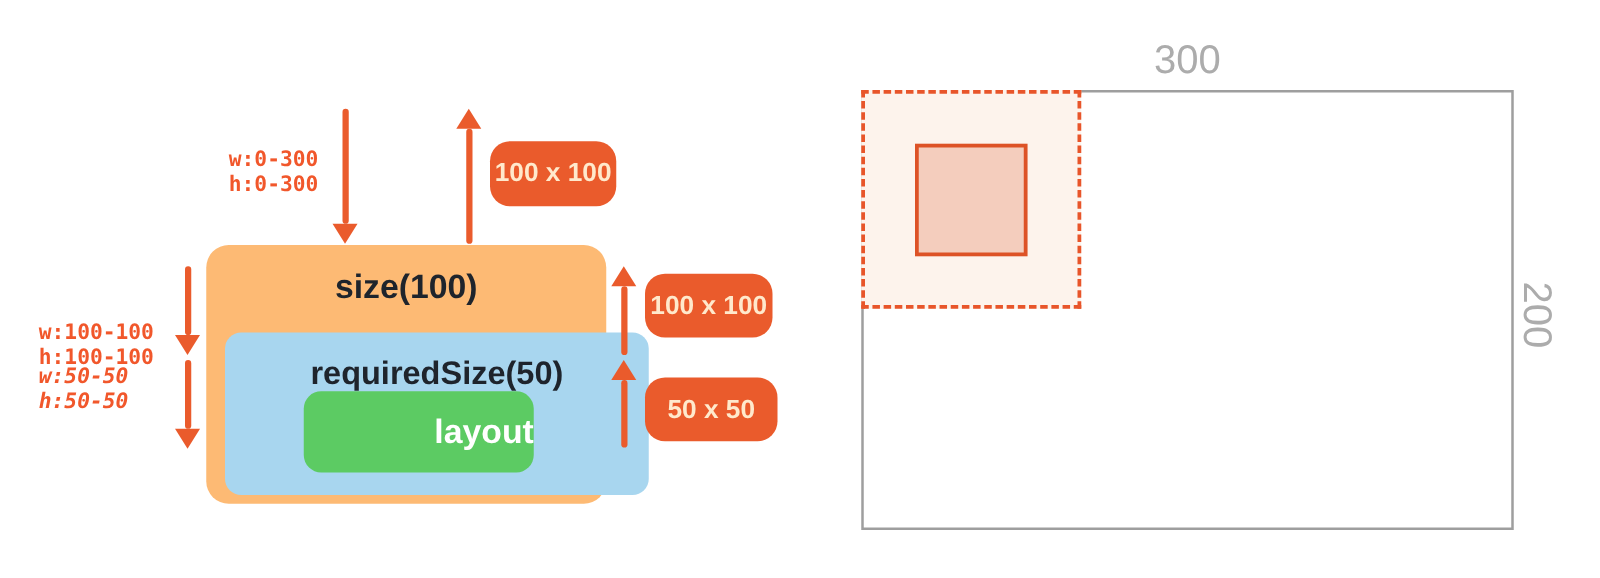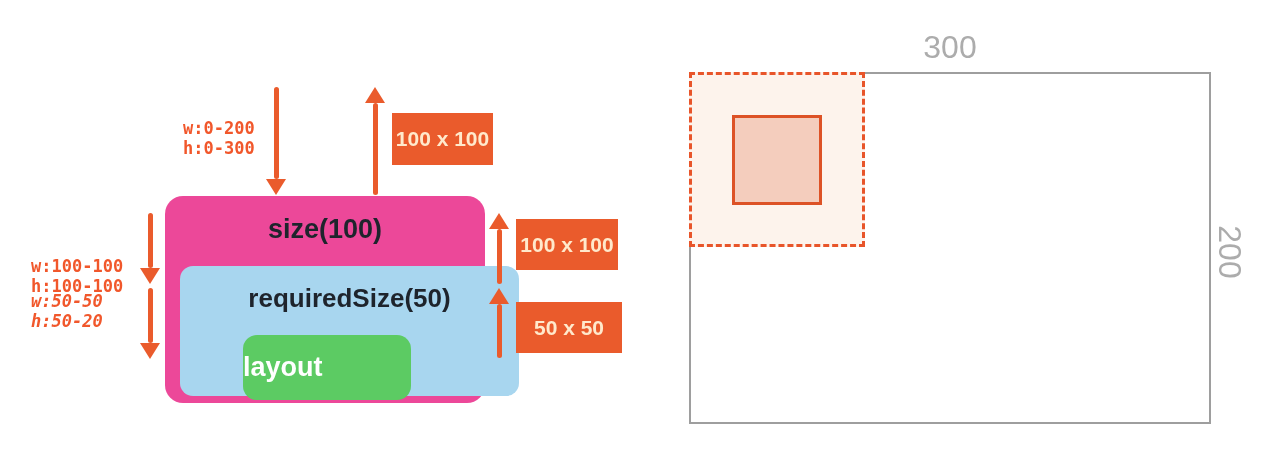--- a/index.html
+++ b/index.html
@@ -33,51 +33,51 @@
   .arr-incoming{left:266px;top:87px;height:108px;}
   .arr-measured{left:365px;top:87px;height:108px;}
   .arr-size-in{left:140px;top:213px;height:71px;}
   .arr-required-in{left:140px;top:288px;height:71px;}
   .arr-size-out{left:489px;top:213px;height:71px;}
   .arr-required-out{left:489px;top:288px;height:70px;}
 
   .badge{
     position:absolute;
     background:#EA5B2C;
-    border-radius:0;
+    border-radius:16px;
     color:#FFE9CC;
     font-size:21px;
     font-weight:bold;
     display:flex;align-items:center;justify-content:center;
     white-space:nowrap;
   }
   .badge-top{left:392px;top:113px;width:101px;height:52px;}
   .badge-size{left:516px;top:219px;width:102px;height:51px;}
   .badge-required{left:516px;top:302px;width:106px;height:51px;}
 
   .size-box{
     position:absolute;left:165px;top:196px;width:320px;height:207px;
-    background:#ec4899;border-radius:18px;
+    background:#fdba74;border-radius:18px;
   }
   .size-title{
     position:absolute;left:0;right:0;top:18px;
     text-align:center;font-size:27px;font-weight:bold;color:#1E242C;
   }
   .required-box{
     position:absolute;left:15px;top:70px;width:292px;height:130px;
     background:#A8D6EF;border-radius:13px;padding-left:47px;
   }
   .required-title{
     position:absolute;left:0;right:0;top:17px;
     text-align:center;font-size:26px;font-weight:bold;color:#1E242C;
   }
   .layout-box{
-    position:absolute;left:63px;top:69px;width:168px;height:65px;
+    position:absolute;left:63px;top:47px;width:184px;height:65px;
     background:#5CCB63;border-radius:14px;
-    display:flex;align-items:center;justify-content:flex-start;
+    display:flex;align-items:center;justify-content:flex-end;
     color:#ffffff;font-size:27px;font-weight:bold;
   }
 
   
   .result-rect{
     position:absolute;left:689px;top:72px;width:522px;height:352px;
     border:2px solid #9E9E9E;background:#ffffff;box-sizing:border-box;
   }
   .dim-label{
     position:absolute;color:#ACACAC;font-size:32px;white-space:nowrap;
@@ -96,21 +96,21 @@
     position:absolute;left:40px;top:40px;width:90px;height:90px;
     background:#F4CDBD;border:3px solid #DD5226;box-sizing:border-box;
   }
 </style>
 </head>
 <body>
 
 <div class="canvas">
 
   <div class="constraint-label lbl-incoming">
-    <span>w:0-200</span>
+    <span>w:0-300</span>
     <span>h:0-300</span>
   </div>
 
   <div class="arrow arr-incoming">
     <div class="shaft"></div>
     <div class="head-down"></div>
   </div>
 
   <div class="arrow arr-measured">
     <div class="head-up"></div>
@@ -124,21 +124,21 @@
     <span>h:100-100</span>
   </div>
 
   <div class="arrow arr-size-in">
     <div class="shaft"></div>
     <div class="head-down"></div>
   </div>
 
   <div class="constraint-label lbl-required">
     <span>w:50-50</span>
-    <span>h:50-20</span>
+    <span>h:50-50</span>
   </div>
 
   <div class="arrow arr-required-in">
     <div class="shaft"></div>
     <div class="head-down"></div>
   </div>
 
   <div class="size-box">
     <div class="size-title">size(100)</div>
     <div class="required-box">

